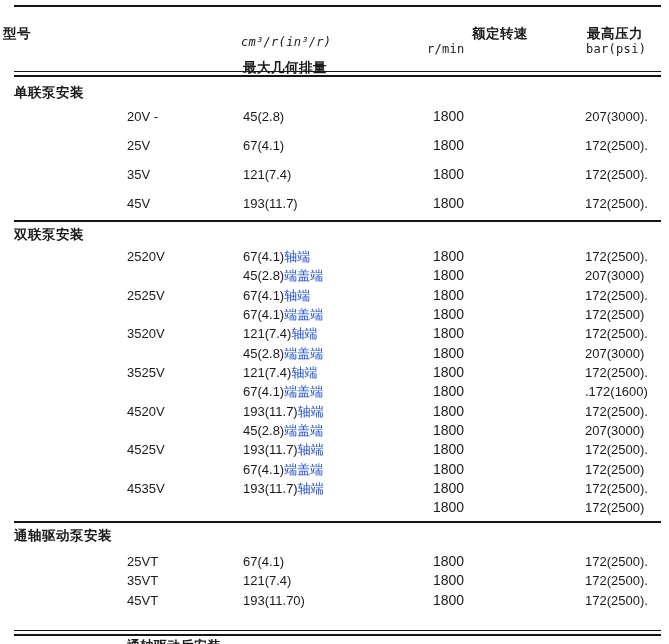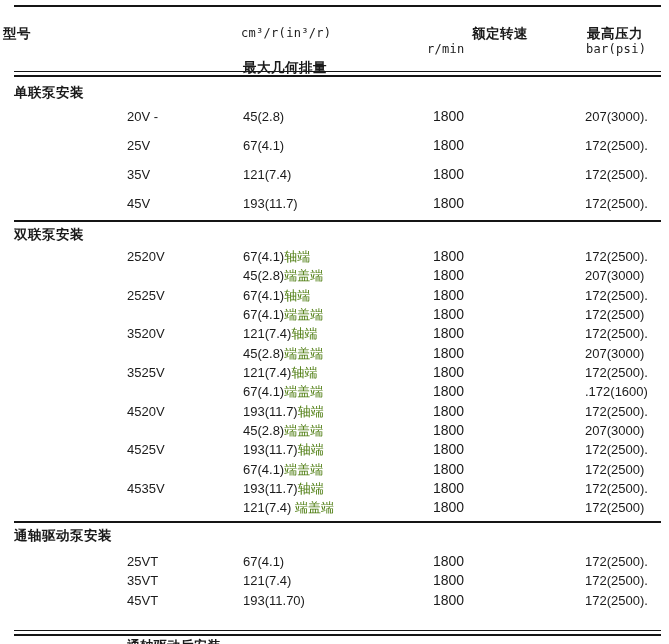--- a/index.html
+++ b/index.html
@@ -30,41 +30,41 @@
   #rows-2{top:552px;}
   .sec-single .row{height:29px;line-height:29px;}
   .sec-double .row{height:19.35px;line-height:19.35px;}
   .sec-thru  .row{height:19.3px;line-height:19.3px;padding-left:6px;}
 
   .row{position:relative;white-space:nowrap;}
   .c-model{position:absolute;left:127px;font-size:13px;font-weight:500;}
   .c-disp {position:absolute;left:243px;font-size:13px;font-weight:500;}
   .c-speed{position:absolute;left:433px;font-size:14px;font-weight:500;}
   .c-press{position:absolute;left:585px;font-size:13px;font-weight:400;}
-  .note{font-family:"Liberation Serif","DejaVu Serif",serif;font-weight:400;color:#4d7c0f;}
+  .note{font-family:"Liberation Serif","DejaVu Serif",serif;font-weight:400;color:#1d4ed8;}
 
   .footer-row{position:absolute;top:636px;left:0;right:0;height:19px;line-height:19px;overflow:hidden;white-space:nowrap;}
   .footer-note{position:absolute;left:127px;font-size:13px;font-weight:600;letter-spacing:0.4px;}
   .footer-dots{position:absolute;left:218px;right:2px;font-size:13px;font-weight:600;letter-spacing:12px;overflow:hidden;}
 </style>
 </head>
 <body>
 
 <div class="rule rule-top"></div>
 <div class="rule rule-head-a"></div>
 <div class="rule rule-head-b"></div>
 <div class="rule rule-mid1"></div>
 <div class="rule rule-mid2"></div>
 <div class="rule rule-bot-a"></div>
 <div class="rule rule-bot-b"></div>
 
 <div>
   <span class="hd-cjk" style="left:3px;top:25px;">型号</span>
   <span class="hd-cjk" style="left:243px;top:24px;margin-top:35px;">最大几何排量</span>
-  <span class="hd-sub" style="left:241px;top:26px;">cm³/r(in³/r)</span>
+  <span class="hd-sub" style="left:241px;top:35px;font-style:italic;">cm³/r(in³/r)</span>
   <span class="hd-cjk" style="left:428px;top:25px;margin-left:44px;">额定转速</span>
   <span class="hd-sub" style="left:427px;top:42px;">r/min</span>
   <span class="hd-cjk" style="left:587px;top:25px;">最高压力</span>
   <span class="hd-sub" style="left:586px;top:42px;">bar(psi)</span>
 </div>
 
 <div class="sec-title" style="top:84px;">单联泵安装</div>
 <div class="sec-title" style="top:226px;">双联泵安装</div>
 <div class="sec-title" style="top:527px;">通轴驱动泵安装</div>
 
@@ -184,21 +184,20 @@
 
   <div class="row">
     <span class="c-model">4535V</span>
     <span class="c-disp"><span class="num">193(11.7)</span><span class="note">轴端</span></span>
     <span class="c-speed">1800</span>
     <span class="c-press">172(2500).</span>
   </div>
 
   <div class="row">
     <span class="c-model"></span>
-    <span class="c-disp"><span class="num">121(7.4) </span><span class="note">端盖端</span></span>
     <span class="c-speed">1800</span>
     <span class="c-press">172(2500)</span>
   </div>
 </div>
 <div id="rows-2" class="rows sec-thru">
   <div class="row">
     <span class="c-model">25VT</span>
     <span class="c-disp"><span class="num">67(4.1)</span><span class="note"></span></span>
     <span class="c-speed">1800</span>
     <span class="c-press">172(2500).</span>

